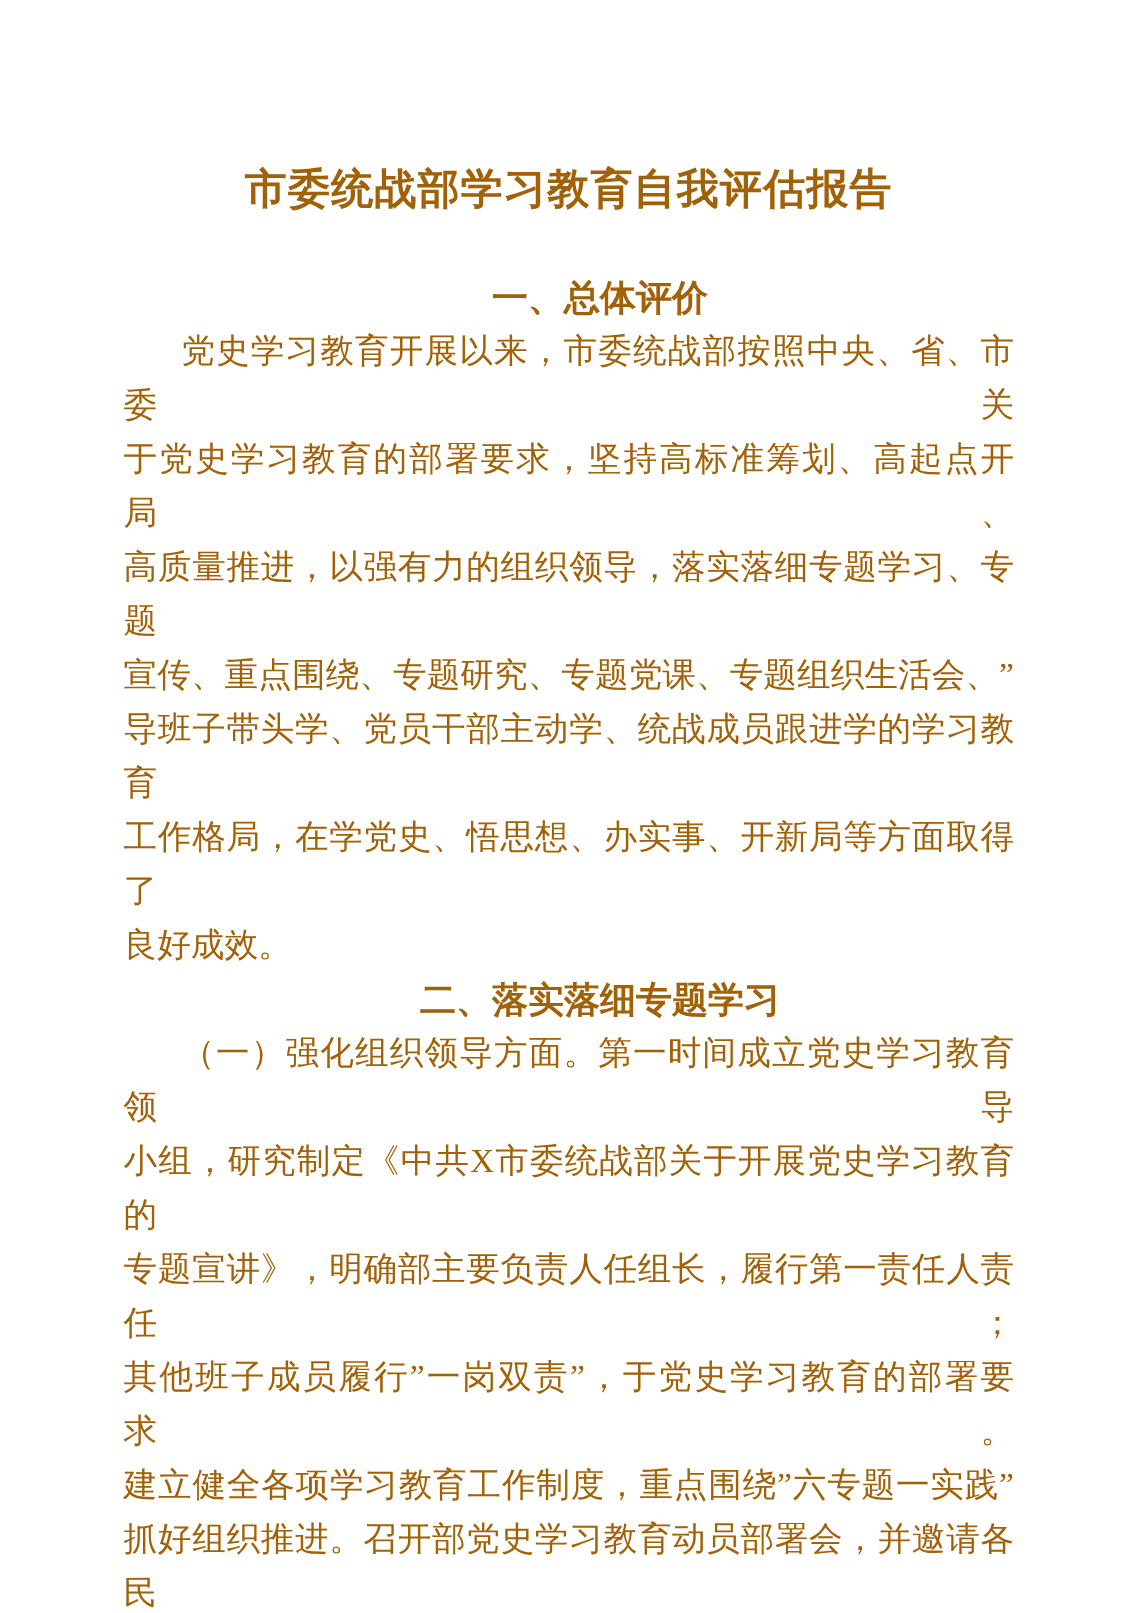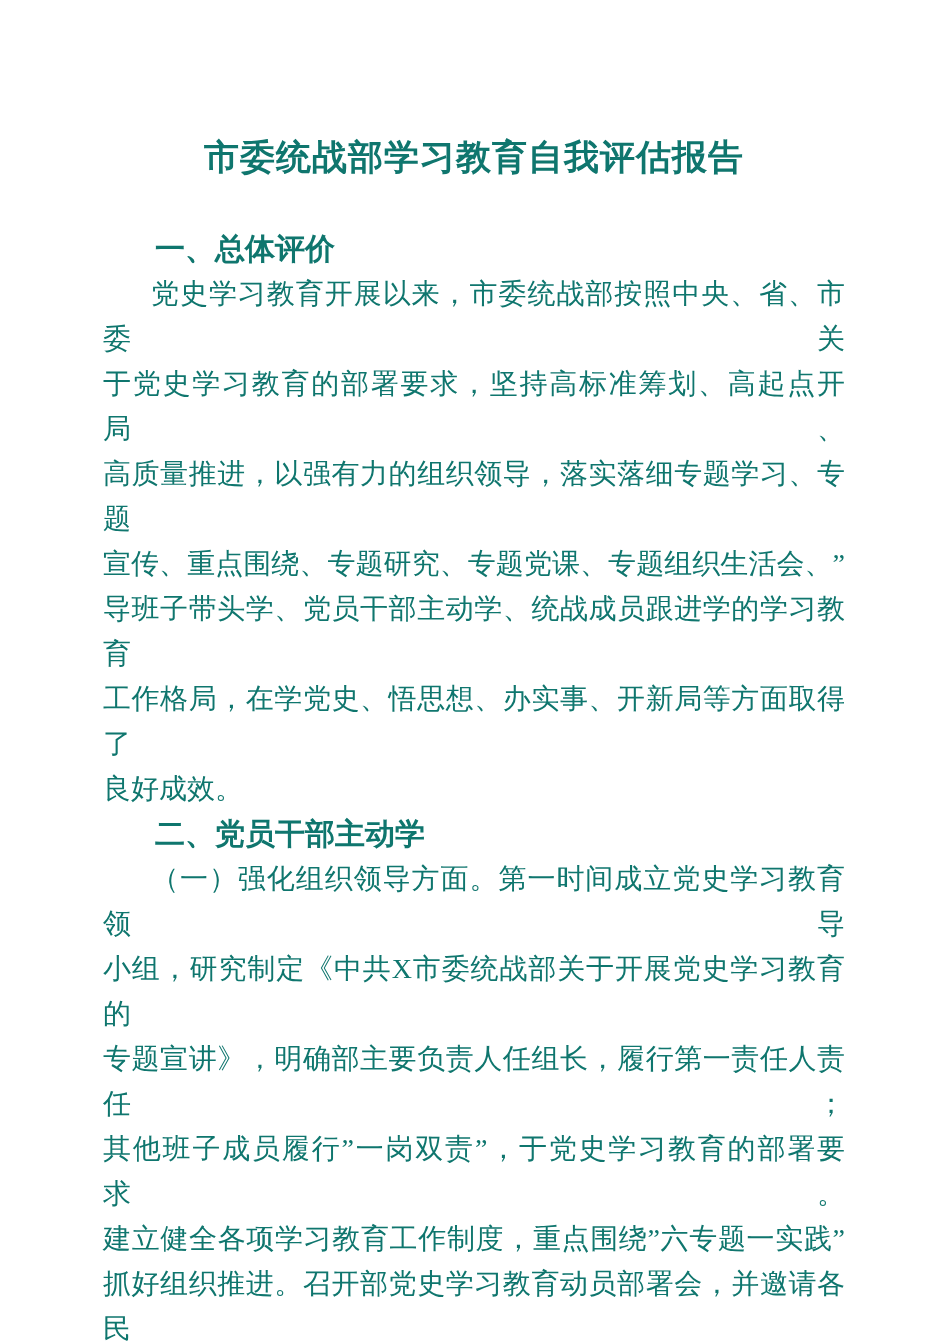--- a/index.html
+++ b/index.html
@@ -27,54 +27,55 @@
     text-align: center;
     letter-spacing: 1px;
   }
   .heading {
     font-family: "Liberation Sans", "DejaVu Sans", sans-serif;
     font-weight: bold;
     font-size: 30px;
     line-height: 45px;
     text-indent: 52px;
     white-space: nowrap;
+    text-align: center;
   }
   .line {
     font-family: "Liberation Serif", "DejaVu Serif", serif;
     font-weight: normal;
     font-size: 28px;
     line-height: 45px;
   }
   .line.indent {
     text-indent: 48px;
   }
   .line.fill {
     text-align: justify;
     text-justify: inter-character;
     text-align-last: justify;
   }
 </style>
 </head>
 <body>
 
-<div class="page" style="background: rgb(255, 255, 255); color: #0f766e;">
+<div class="page" style="background: rgb(255, 255, 255); color: #a16207;">
   <div class="content">
     <h1 class="doc-title">市委统战部学习教育自我评估报告</h1>
     <div id="doc-body">
         <div class="heading">一、总体评价</div>
         <div>
           <div class="line fill indent">党史学习教育开展以来，市委统战部按照中央、省、市委关</div>
           <div class="line fill">于党史学习教育的部署要求，坚持高标准筹划、高起点开局、</div>
           <div class="line fill">高质量推进，以强有力的组织领导，落实落细专题学习、专题</div>
           <div class="line fill">宣传、重点围绕、专题研究、专题党课、专题组织生活会、”</div>
           <div class="line fill">导班子带头学、党员干部主动学、统战成员跟进学的学习教育</div>
           <div class="line fill">工作格局，在学党史、悟思想、办实事、开新局等方面取得了</div>
           <div class="line">良好成效。</div>
         </div>
-        <div class="heading">二、党员干部主动学</div>
+        <div class="heading">二、落实落细专题学习</div>
         <div>
           <div class="line fill indent">（一）强化组织领导方面。第一时间成立党史学习教育领导</div>
           <div class="line fill">小组，研究制定《中共X市委统战部关于开展党史学习教育的</div>
           <div class="line fill">专题宣讲》，明确部主要负责人任组长，履行第一责任人责任；</div>
           <div class="line fill">其他班子成员履行”一岗双责”，于党史学习教育的部署要求。</div>
           <div class="line fill">建立健全各项学习教育工作制度，重点围绕”六专题一实践”</div>
           <div class="line fill">抓好组织推进。召开部党史学习教育动员部署会，并邀请各民</div>
         </div>
       </div>
   </div>

